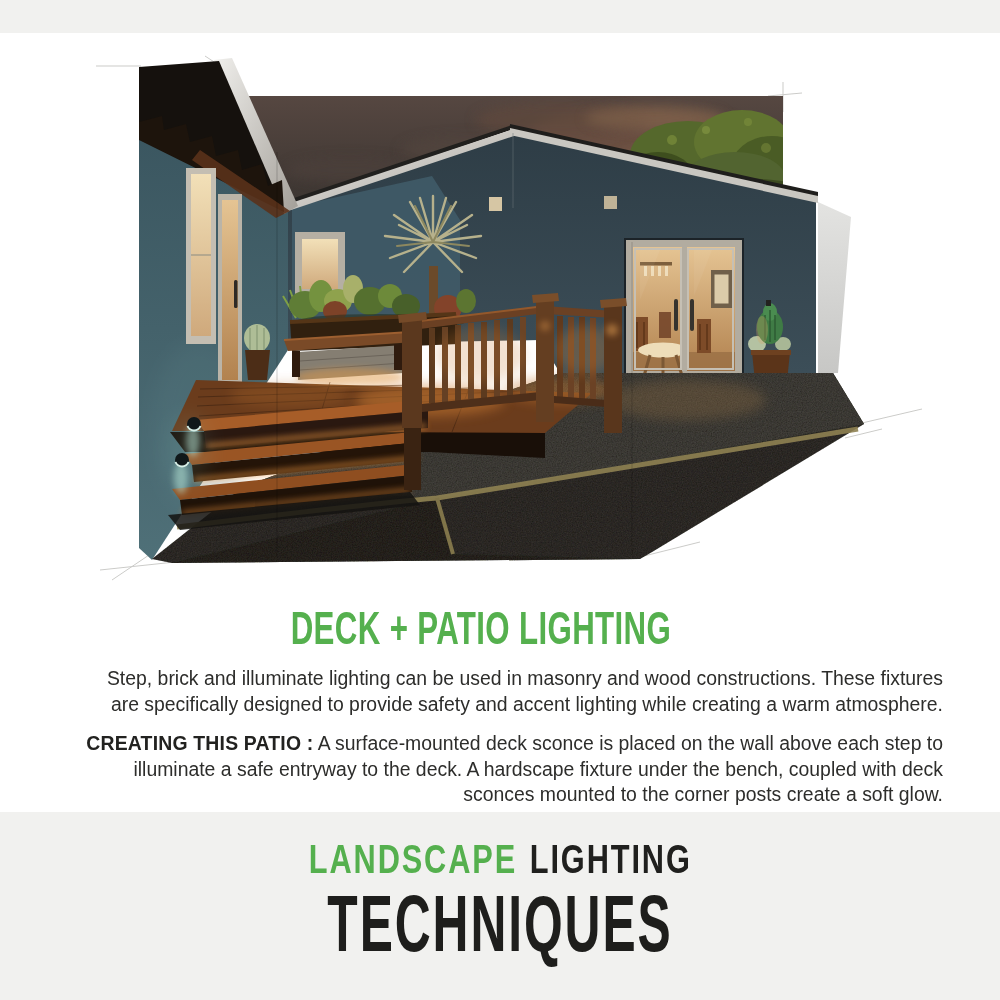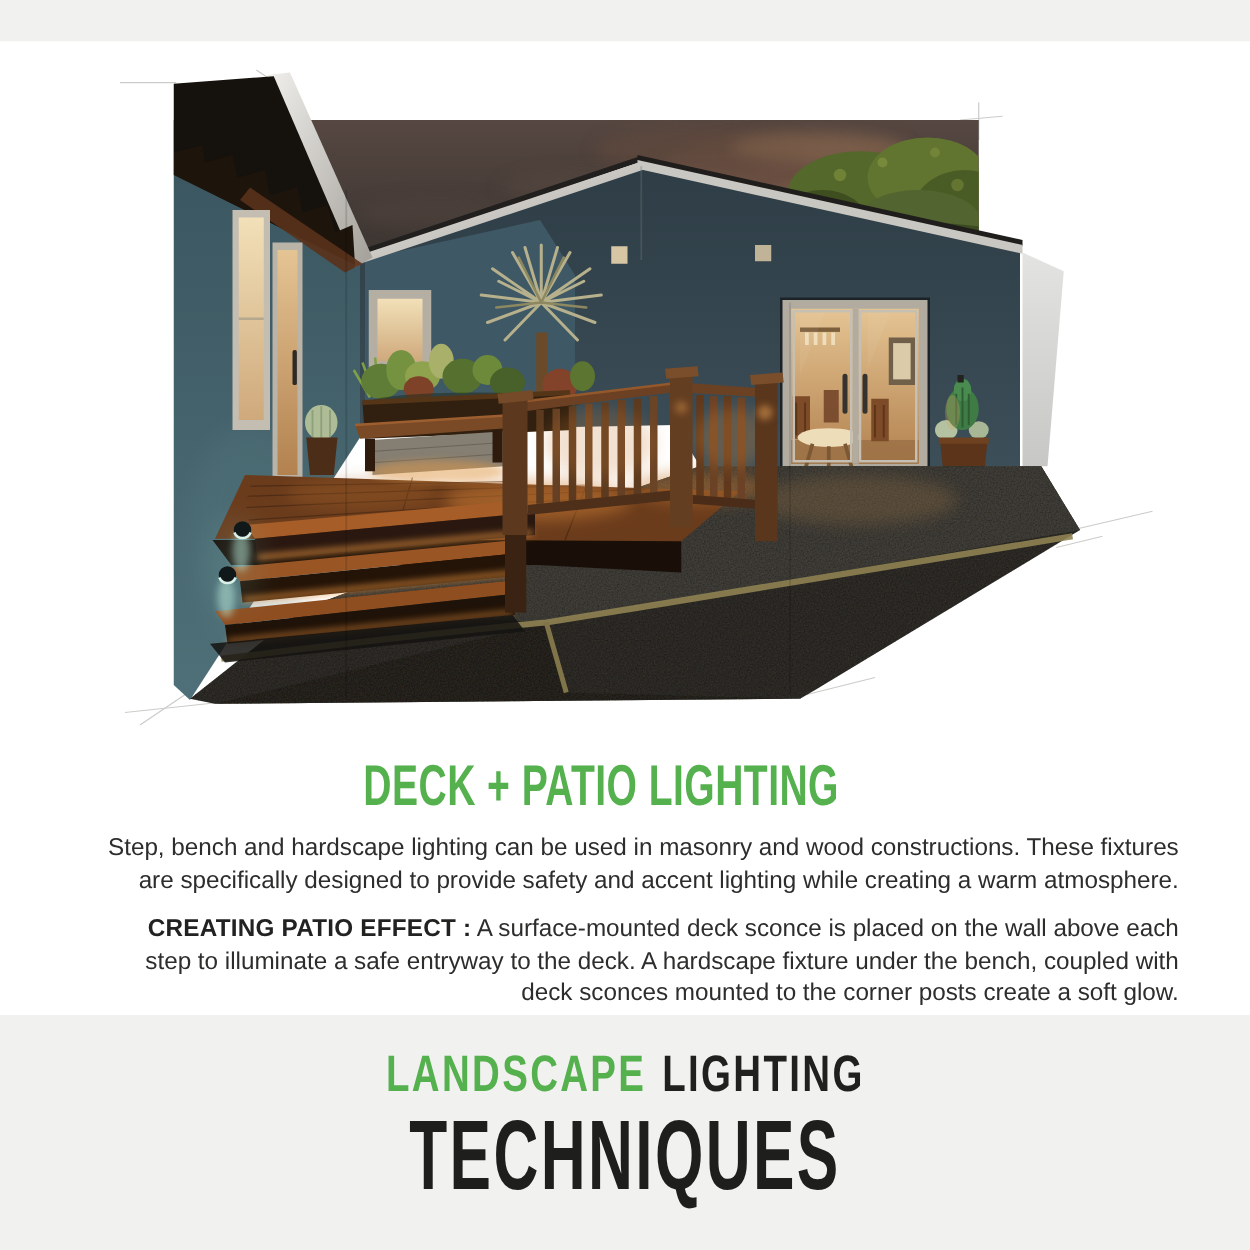--- a/index.html
+++ b/index.html
@@ -328,22 +328,22 @@
 
     <g stroke="#000000" stroke-width="1.5">
       <path d="M277,152 L277,557" opacity=".13"></path>
       <path d="M632,242 L632,555" opacity=".11"></path>
     </g>
   </svg>
 
   <div class="article">
     <div class="headline">DECK + PATIO LIGHTING</div>
     <div class="copy">
-      <p>Step, bench and hardscape lighting can be used in masonry and wood constructions. These fixtures are specifically designed to provide safety and accent lighting while creating a warm atmosphere.</p>
-      <p><b>CREATING PATIO EFFECT :</b> <span>A surface-mounted deck sconce is placed on the wall above each step to illuminate a safe entryway to the deck. A hardscape fixture under the bench, coupled with deck sconces mounted to the corner posts create a soft glow.</span></p>
+      <p>Step, brick and illuminate lighting can be used in masonry and wood constructions. These fixtures are specifically designed to provide safety and accent lighting while creating a warm atmosphere.</p>
+      <p><b>CREATING THIS PATIO :</b> <span>A surface-mounted deck sconce is placed on the wall above each step to illuminate a safe entryway to the deck. A hardscape fixture under the bench, coupled with deck sconces mounted to the corner posts create a soft glow.</span></p>
     </div>
   </div>
 
   <div class="band-footer">
     <div class="brand-row">
       <span class="brand-word brand-green">LANDSCAPE</span>
       <span class="brand-word brand-dark">LIGHTING</span>
     </div>
     <div class="brand-title">TECHNIQUES</div>
   </div>

